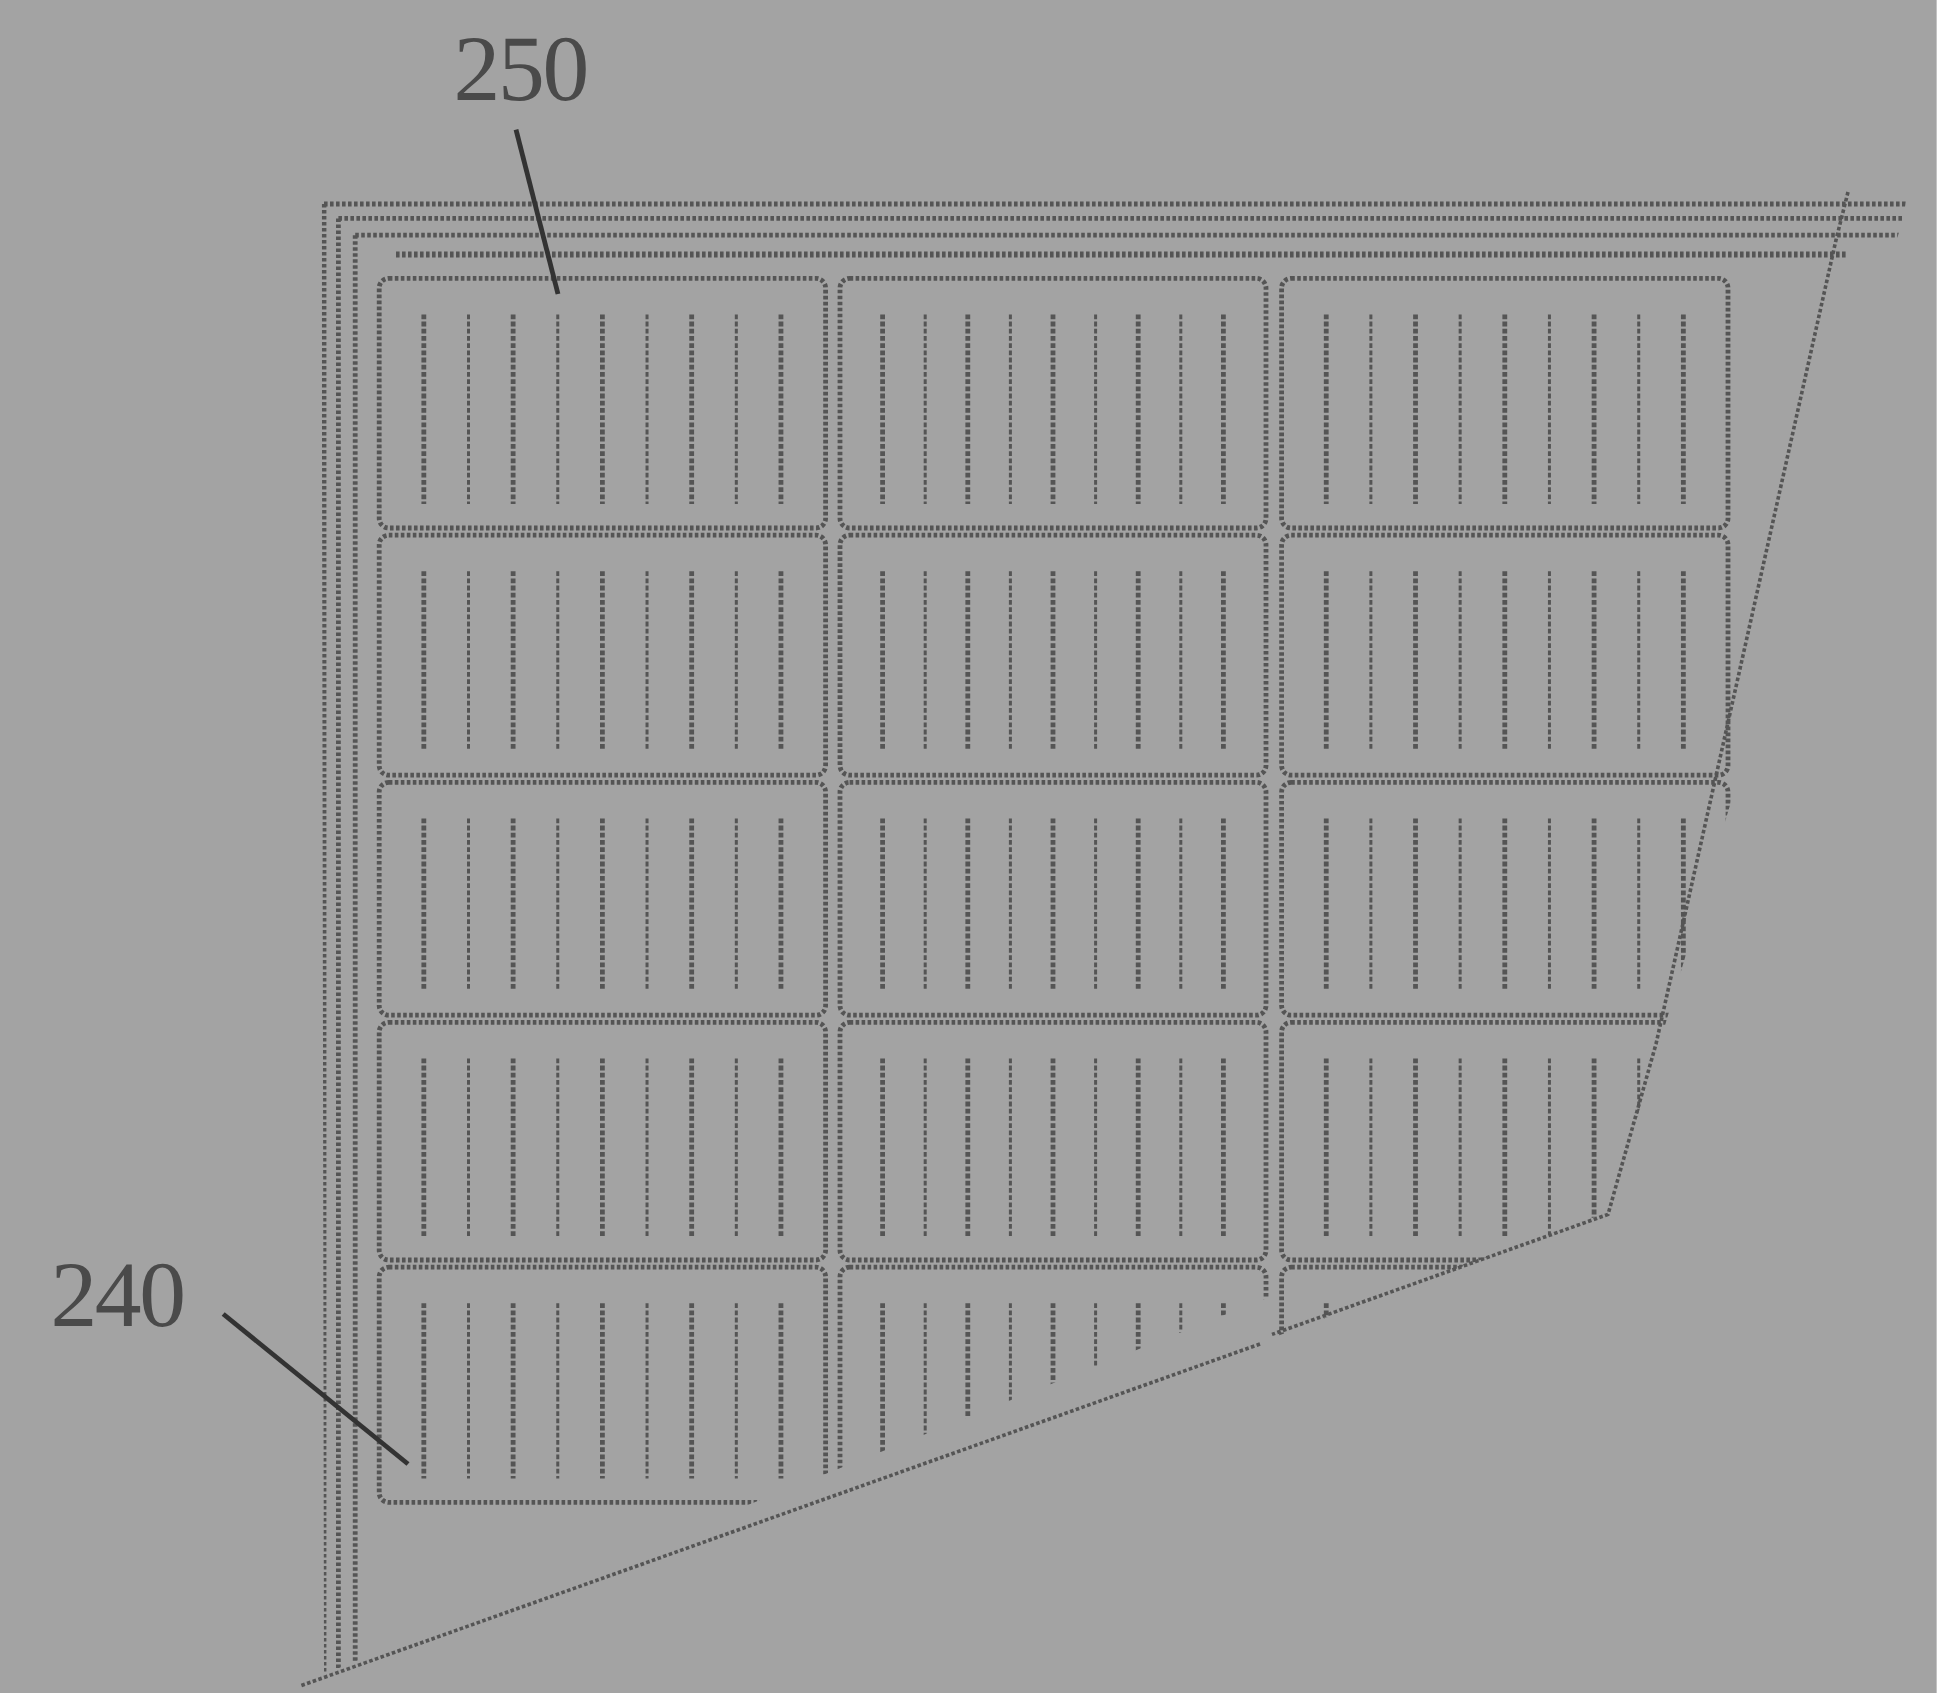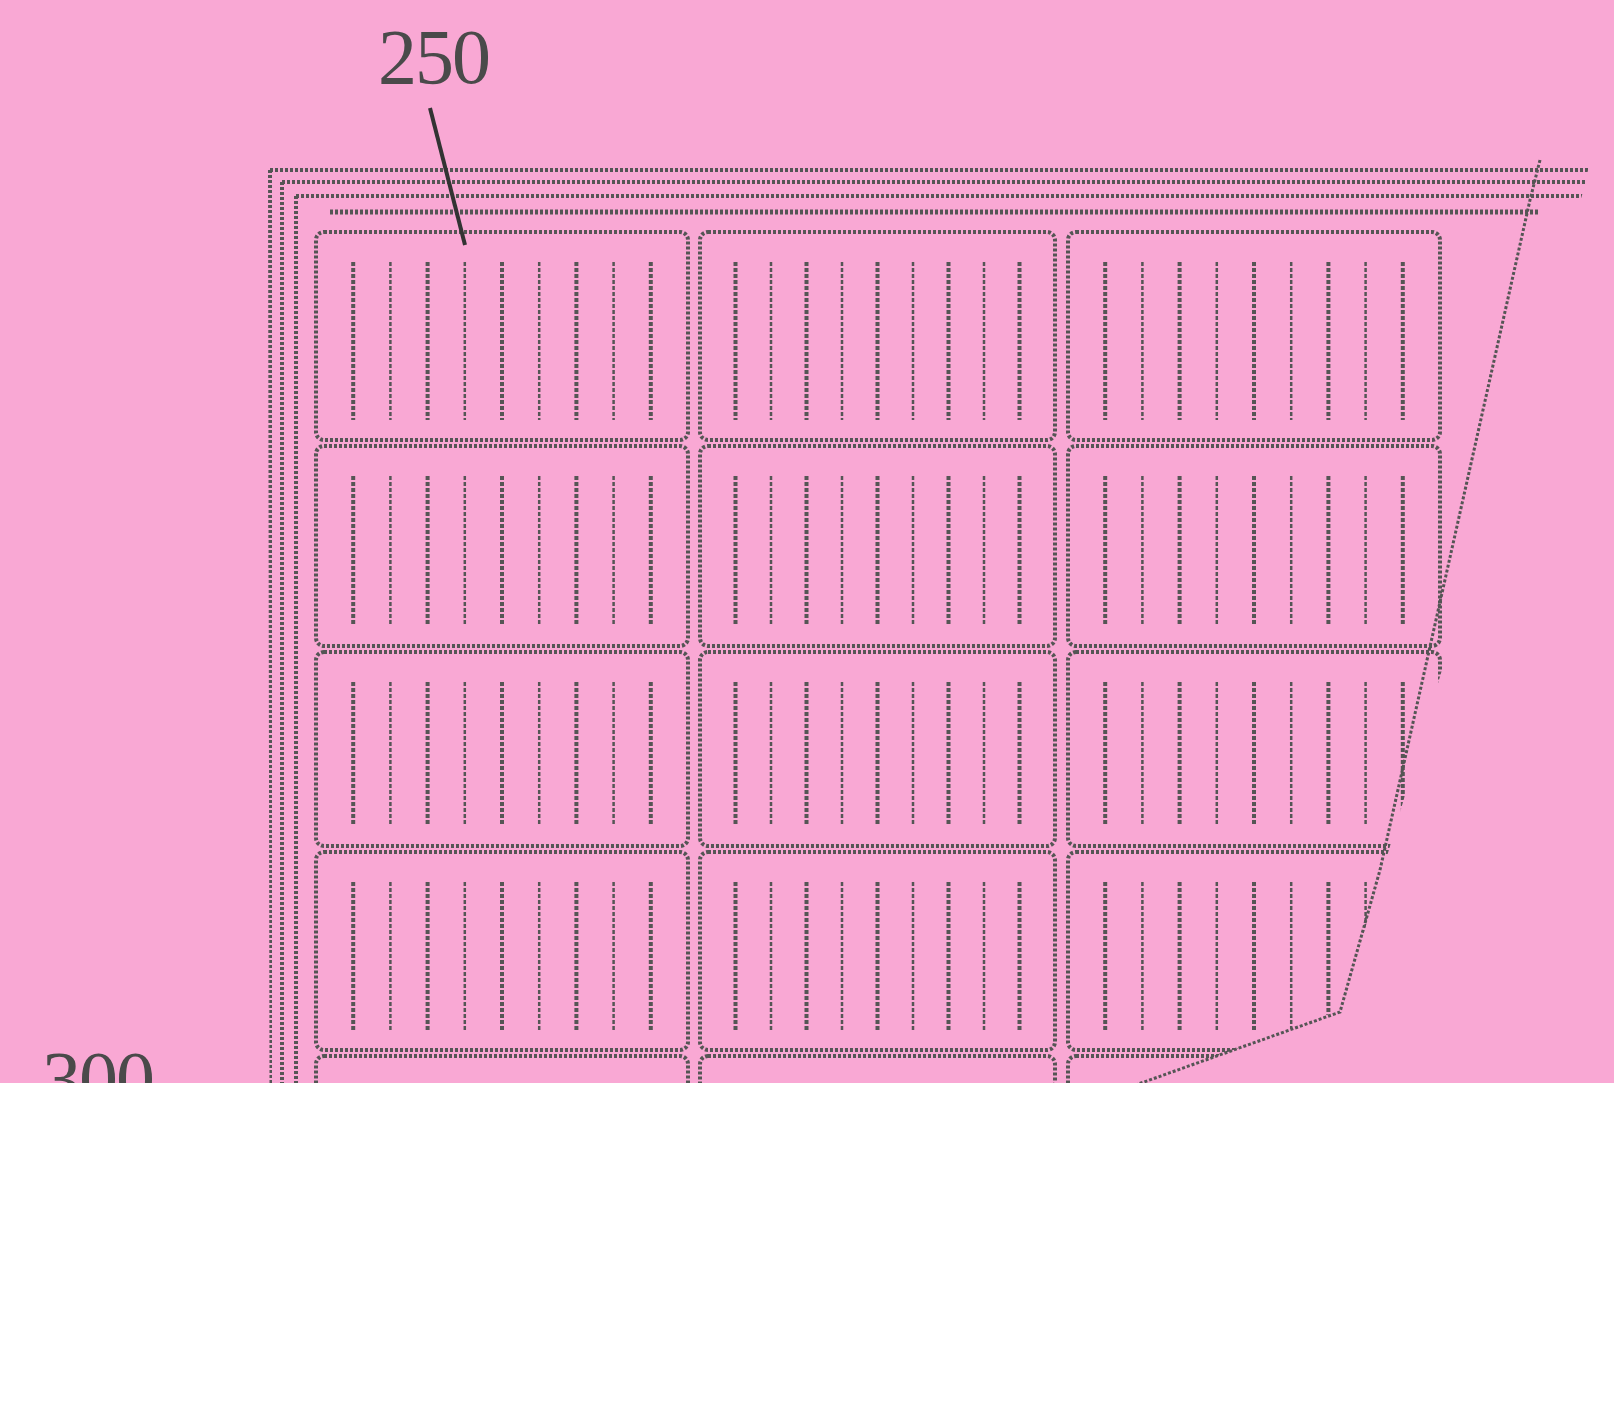--- a/index.html
+++ b/index.html
@@ -1,16 +1,16 @@
 <!DOCTYPE html>
 <html><head>
 <meta charset="utf-8">
 <style>
   html, body { margin: 0; padding: 0; background: #ffffff; }
-  #canvas { position: relative; width: 1614px; height: 1083px; overflow: hidden; background: #f9a8d4; }
+  #canvas { position: relative; width: 1614px; height: 1411px; overflow: hidden; background: #a3a3a3; }
   svg { position: absolute; left: 0; top: 0; }
   .label { position: absolute; font-family: "Liberation Serif", "DejaVu Serif", serif; font-size: 78px; color: #4a4a4a; letter-spacing: -2px; line-height: 1; }
 </style>
 </head>
 <body>
 
 <div id="canvas">
   <svg id="drawing" width="1614" height="1411" viewBox="0 0 1614 1411">
       <defs>
         <clipPath id="cut">
@@ -175,14 +175,14 @@
         <line x1="1328.4" y1="1086" x2="1328.4" y2="1232" stroke="#555555" stroke-width="4" stroke-dasharray="4 2"></line>
         <line x1="1365.6" y1="1086" x2="1365.6" y2="1232" stroke="#555555" stroke-width="2.5" stroke-dasharray="4 2"></line>
         <line x1="1402.8" y1="1086" x2="1402.8" y2="1232" stroke="#555555" stroke-width="4" stroke-dasharray="4 2"></line>
       </g>
       <polyline points="1540,160 1530,200 1380,870 1340,1012 1060,1112" fill="none" stroke="#555555" stroke-width="3" stroke-dasharray="3 2"></polyline>
       <line x1="1050" y1="1120" x2="250" y2="1405" stroke="#555555" stroke-width="3" stroke-dasharray="3 2"></line>
       <line x1="430" y1="108" x2="465" y2="245" stroke="#333" stroke-width="4"></line>
       <line x1="186" y1="1095" x2="340" y2="1220" stroke="#333" stroke-width="4"></line>
     </svg>
   <div class="label" style="left:378px;top:18px;">250</div>
-  <div class="label" style="left:42px;top:1040px;">300</div>
+  <div class="label" style="left:42px;top:1040px;">240</div>
 </div>
 
 </body></html>

